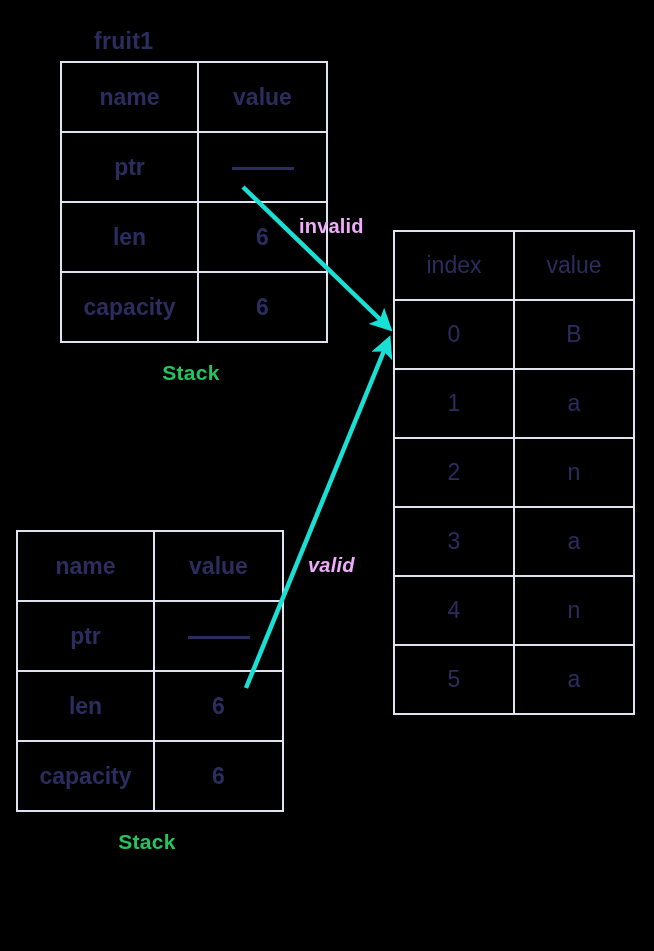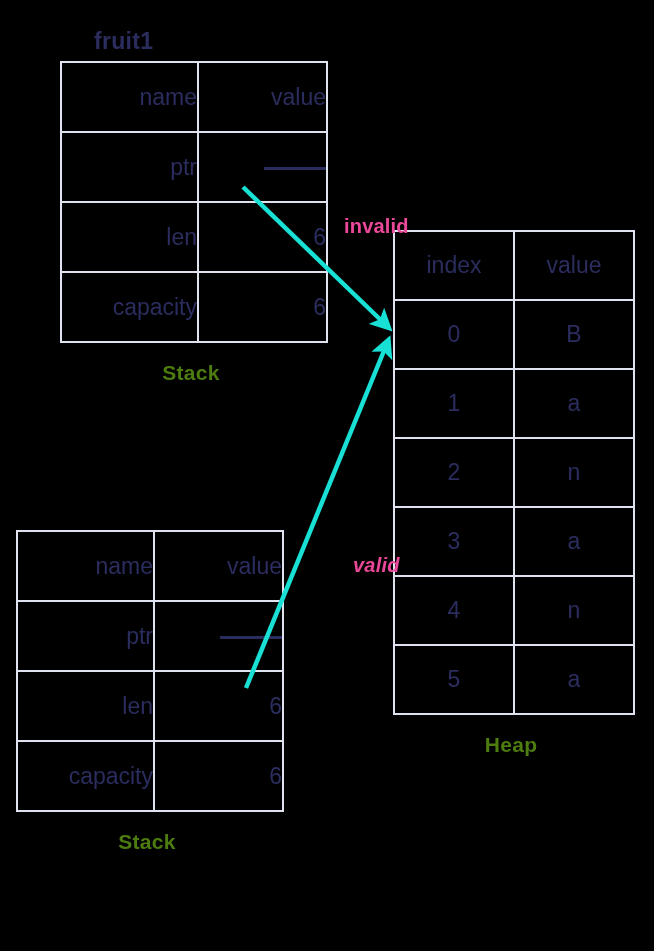--- a/index.html
+++ b/index.html
@@ -47,34 +47,35 @@
   }
   table.grid {
     border-collapse: collapse;
     table-layout: fixed;
     width: 262px;
     border: 2px solid #dfe3f0;
   }
   table.grid td {
     border: 2px solid #dfe3f0;
     height: 68px;
-    text-align: right;
+    text-align: center;
     vertical-align: middle;
     font-size: 23px;
     color: #2b2d5f;
     padding: 0;
+    font-weight: bold;
   }
   table.grid td.c-left  { width: 135px; }
   table.grid td.c-right { width: 127px; }
 
   .region-label {
     text-align: center;
     font-size: 21px;
     font-weight: bold;
-    color: #4d7c0f;
+    color: #22c55e;
     margin-top: 18px;
     letter-spacing: 0.3px;
   }
 
   
   .ptr-line {
     display: inline-block;
     width: 62px;
     height: 3px;
     background: #2b2d5f;
@@ -105,24 +106,23 @@
     padding: 0;
   }
   table.heap td.h-left  { width: 118px; }
   table.heap td.h-right { width: 118px; }
 
   
   .arrow-label {
     position: absolute;
     font-size: 20px;
     font-weight: bold;
-    color: #ec4899;
+    color: #f0abfc;
     z-index: 6;
     letter-spacing: 0.2px;
-    margin-left: 45px;
   }
   #label-invalid { left: 299px; top: 215px; }
   #label-valid   { left: 308px; top: 554px; font-style: italic; }
 </style>
 </head>
 <body>
 
 <div class="canvas">
 
   <div class="struct-block" id="struct-fruit1" style="left:16px; top:30px;padding-left:44px;">
@@ -208,21 +208,20 @@
         <tr>
           <td class="h-left">4</td>
           <td class="h-right">n</td>
         </tr>
         <tr>
           <td class="h-left">5</td>
           <td class="h-right">a</td>
         </tr>
       </tbody>
     </table>
-    <div class="region-label">Heap</div>
   </div>
 
   <svg class="arrow-layer" viewBox="0 0 654 951" width="654" height="951">
     <defs>
       <marker id="head-teal" markerWidth="5" markerHeight="5" refX="3.6" refY="2.5" orient="auto" markerUnits="strokeWidth">
         <path d="M0,0 L5,2.5 L0,5 L1.1,2.5 Z" fill="#18e0d4"></path>
       </marker>
     </defs>
 
     <line x1="243" y1="187" x2="388" y2="327" stroke="#18e0d4" stroke-width="4.5" marker-end="url(#head-teal)"></line>

